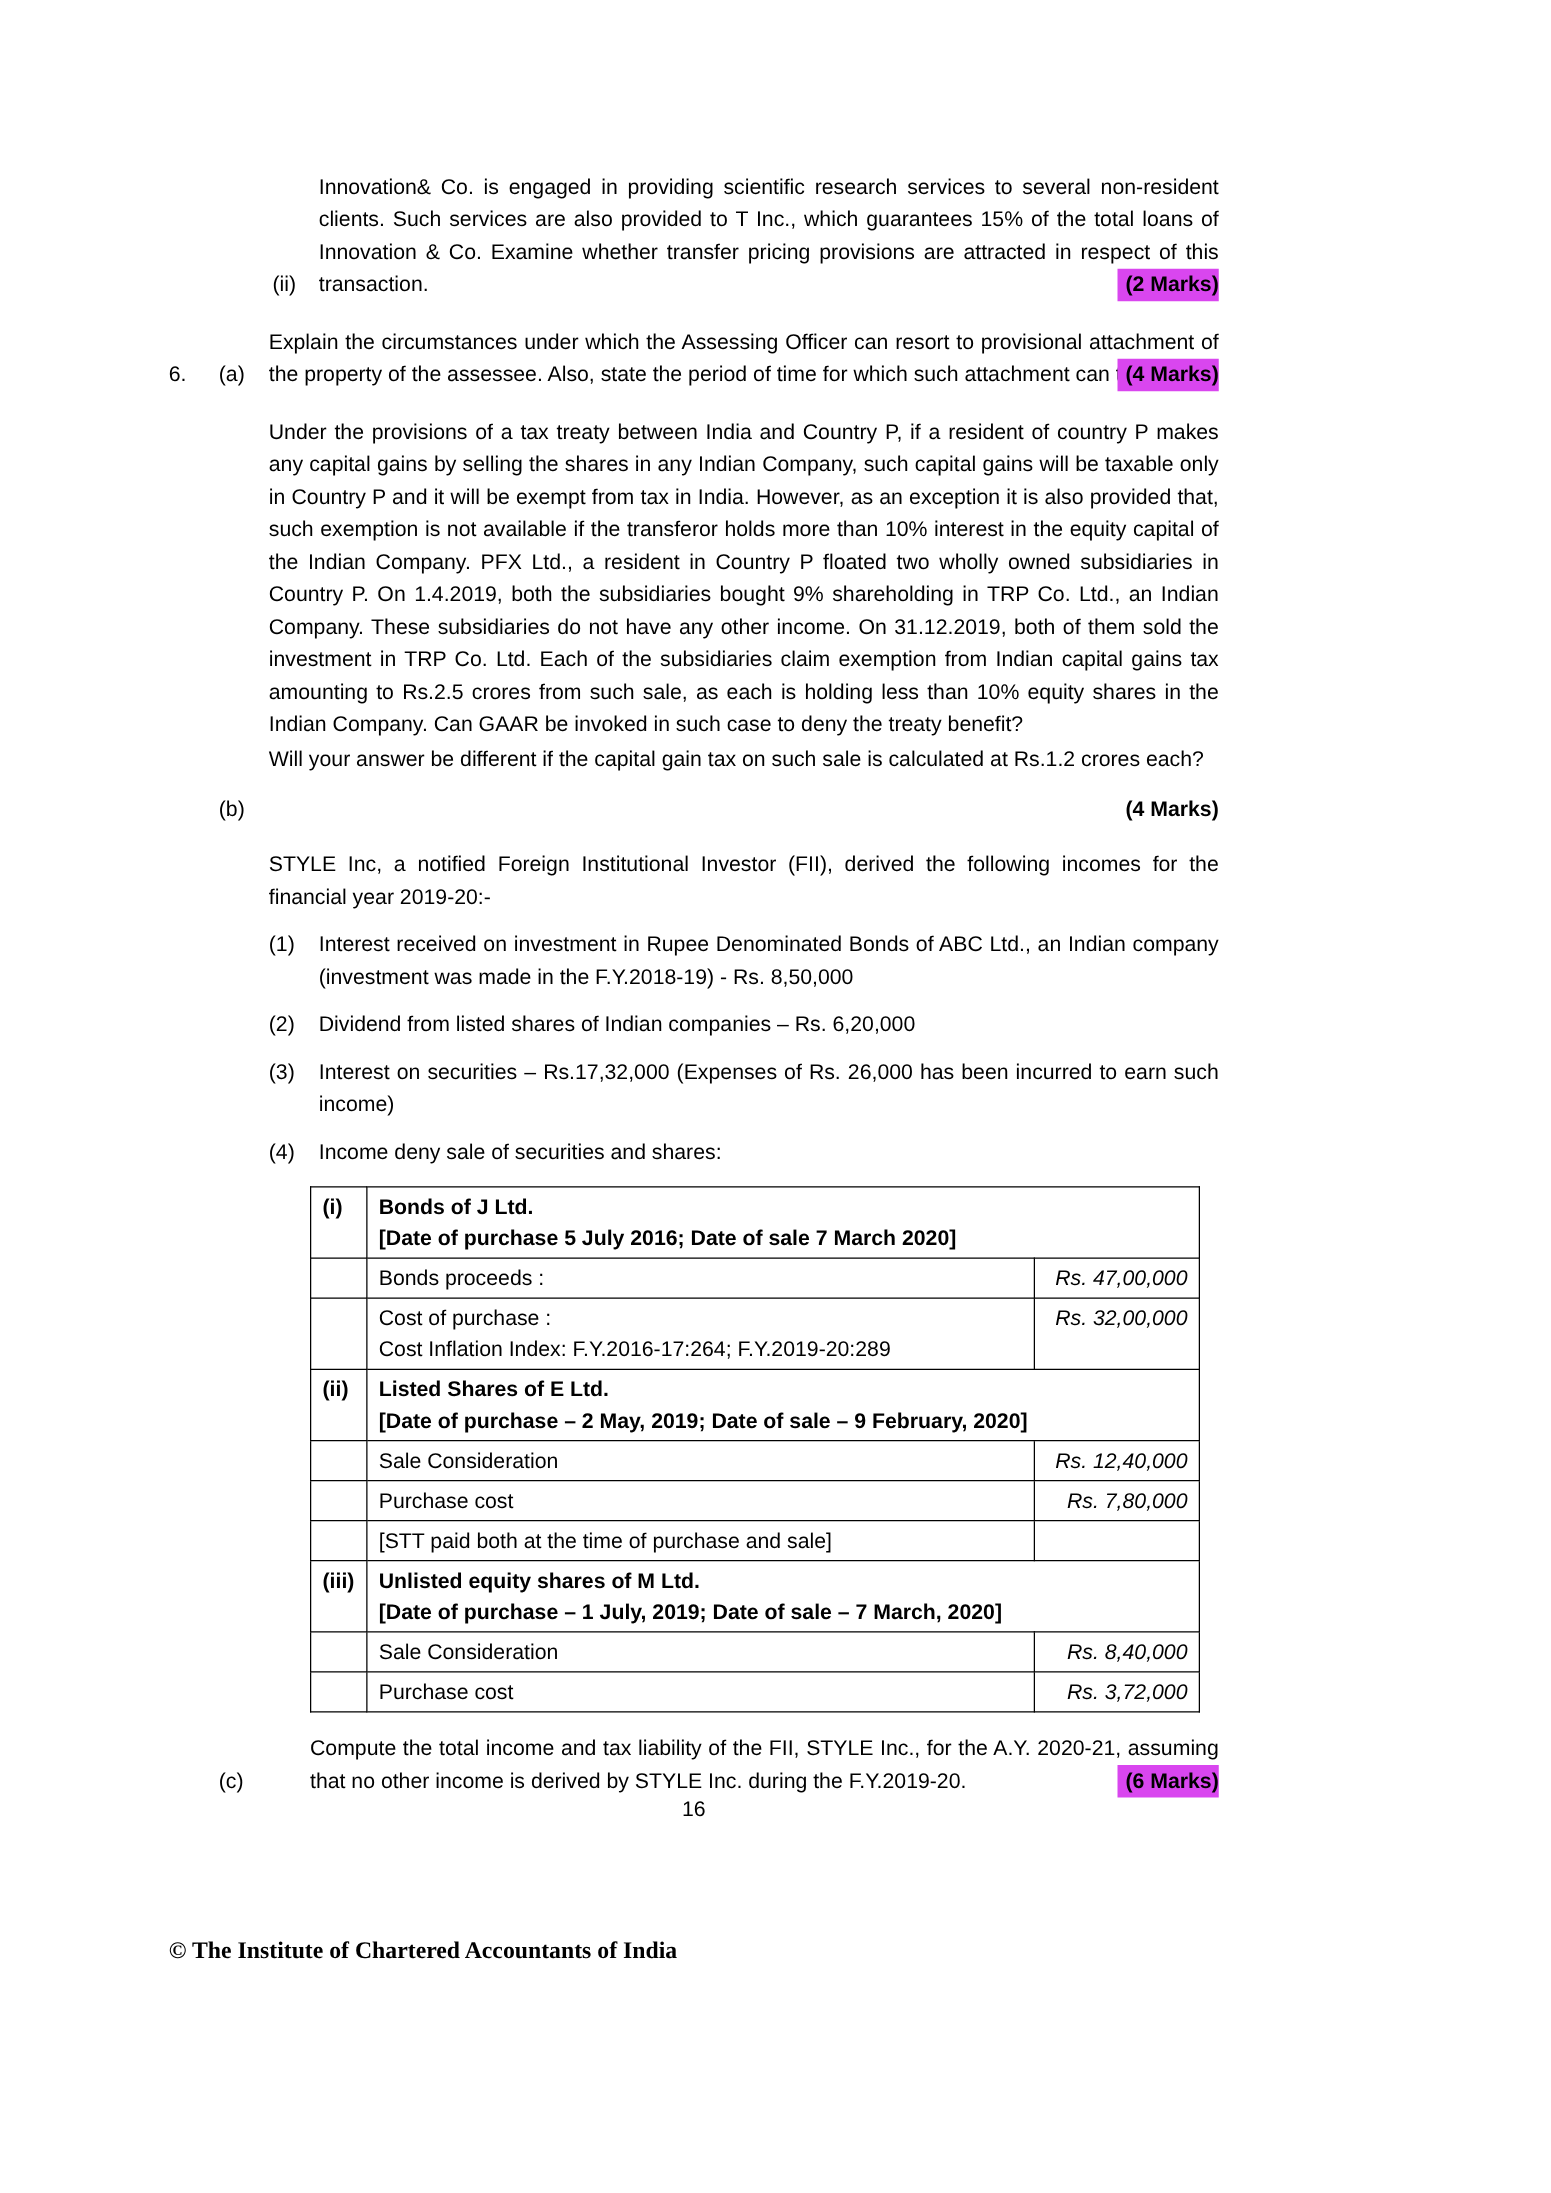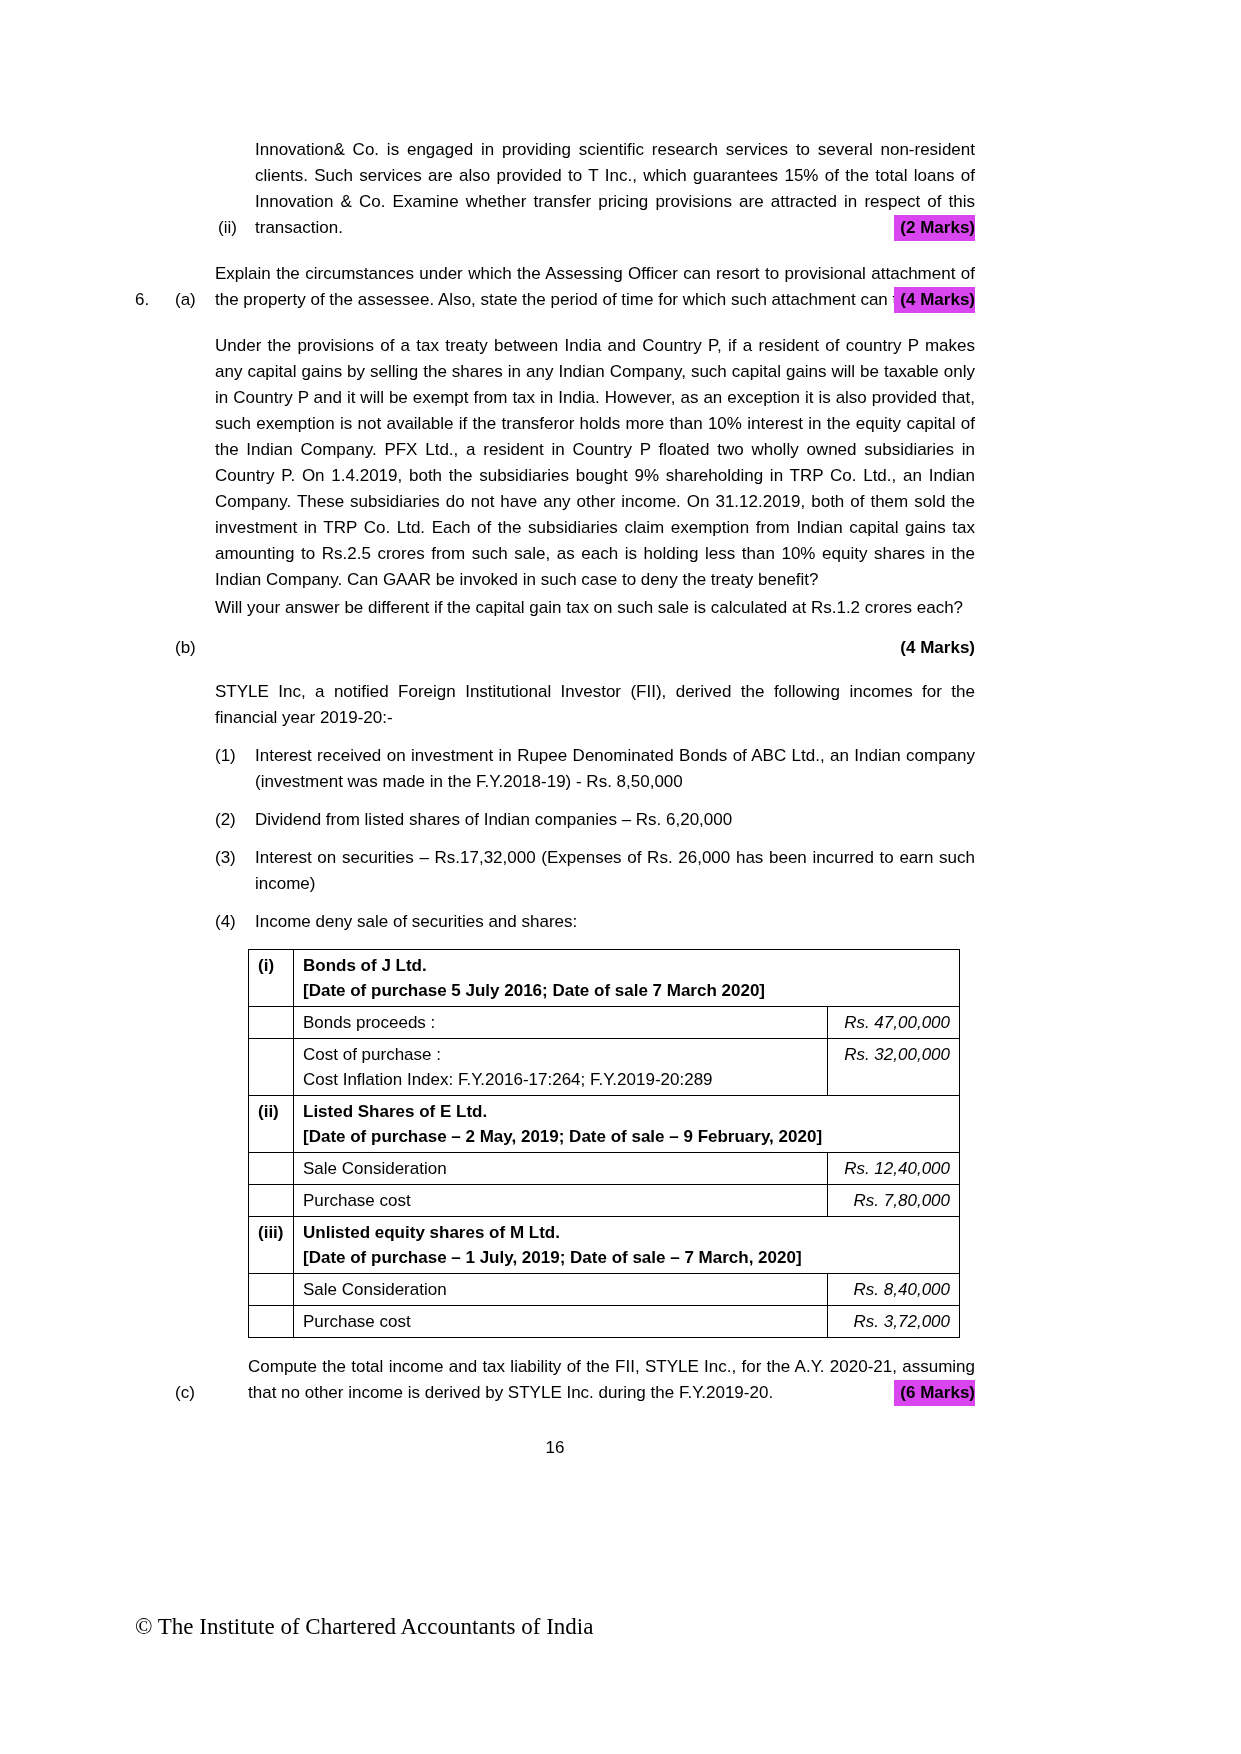--- a/index.html
+++ b/index.html
@@ -46,22 +46,22 @@
   table.inc-table tr.hdr td { font-weight:bold; }
   table.inc-table td.amt { text-align:right; white-space:nowrap;font-style:italic; }
 
   .closing { margin:16px 0 0 33px; position:relative; text-align:justify; }
 
   .page-number {
     position:absolute; top:1438px; left:135px; width:840px;
     text-align:center; font-size:17px;
   }
   .footer {
-    position:absolute; top:1614px; left:135px;
-    font-family:"Liberation Serif", serif; font-weight:normal; font-size:23px;
+    position:absolute; top:1550px; left:135px;
+    font-family:"Liberation Serif", serif; font-weight:bold; font-size:19px;
   }
 </style>
 </head>
 <body>
 
 <div class="page">
   <div class="content">
 
     <div class="row item-ii">
       <span class="lbl">(ii)</span>
@@ -144,20 +144,25 @@
             <tr>
               <td></td>
               <td>Sale Consideration</td>
               <td class="amt">Rs. 12,40,000</td>
             </tr>
             <tr>
               <td></td>
               <td>Purchase cost</td>
               <td class="amt">Rs. 7,80,000</td>
             </tr>
+            <tr>
+              <td></td>
+              <td>[STT paid both at the time of purchase and sale]</td>
+              <td class="amt"></td>
+            </tr>
             <tr class="hdr">
               <td>(iii)</td>
               <td colspan="2">
                 <div>Unlisted equity shares of M Ltd.</div>
                 <div>[Date of purchase – 1 July, 2019; Date of sale – 7 March, 2020]</div>
               </td>
             </tr>
             <tr>
               <td></td>
               <td>Sale Consideration</td>

